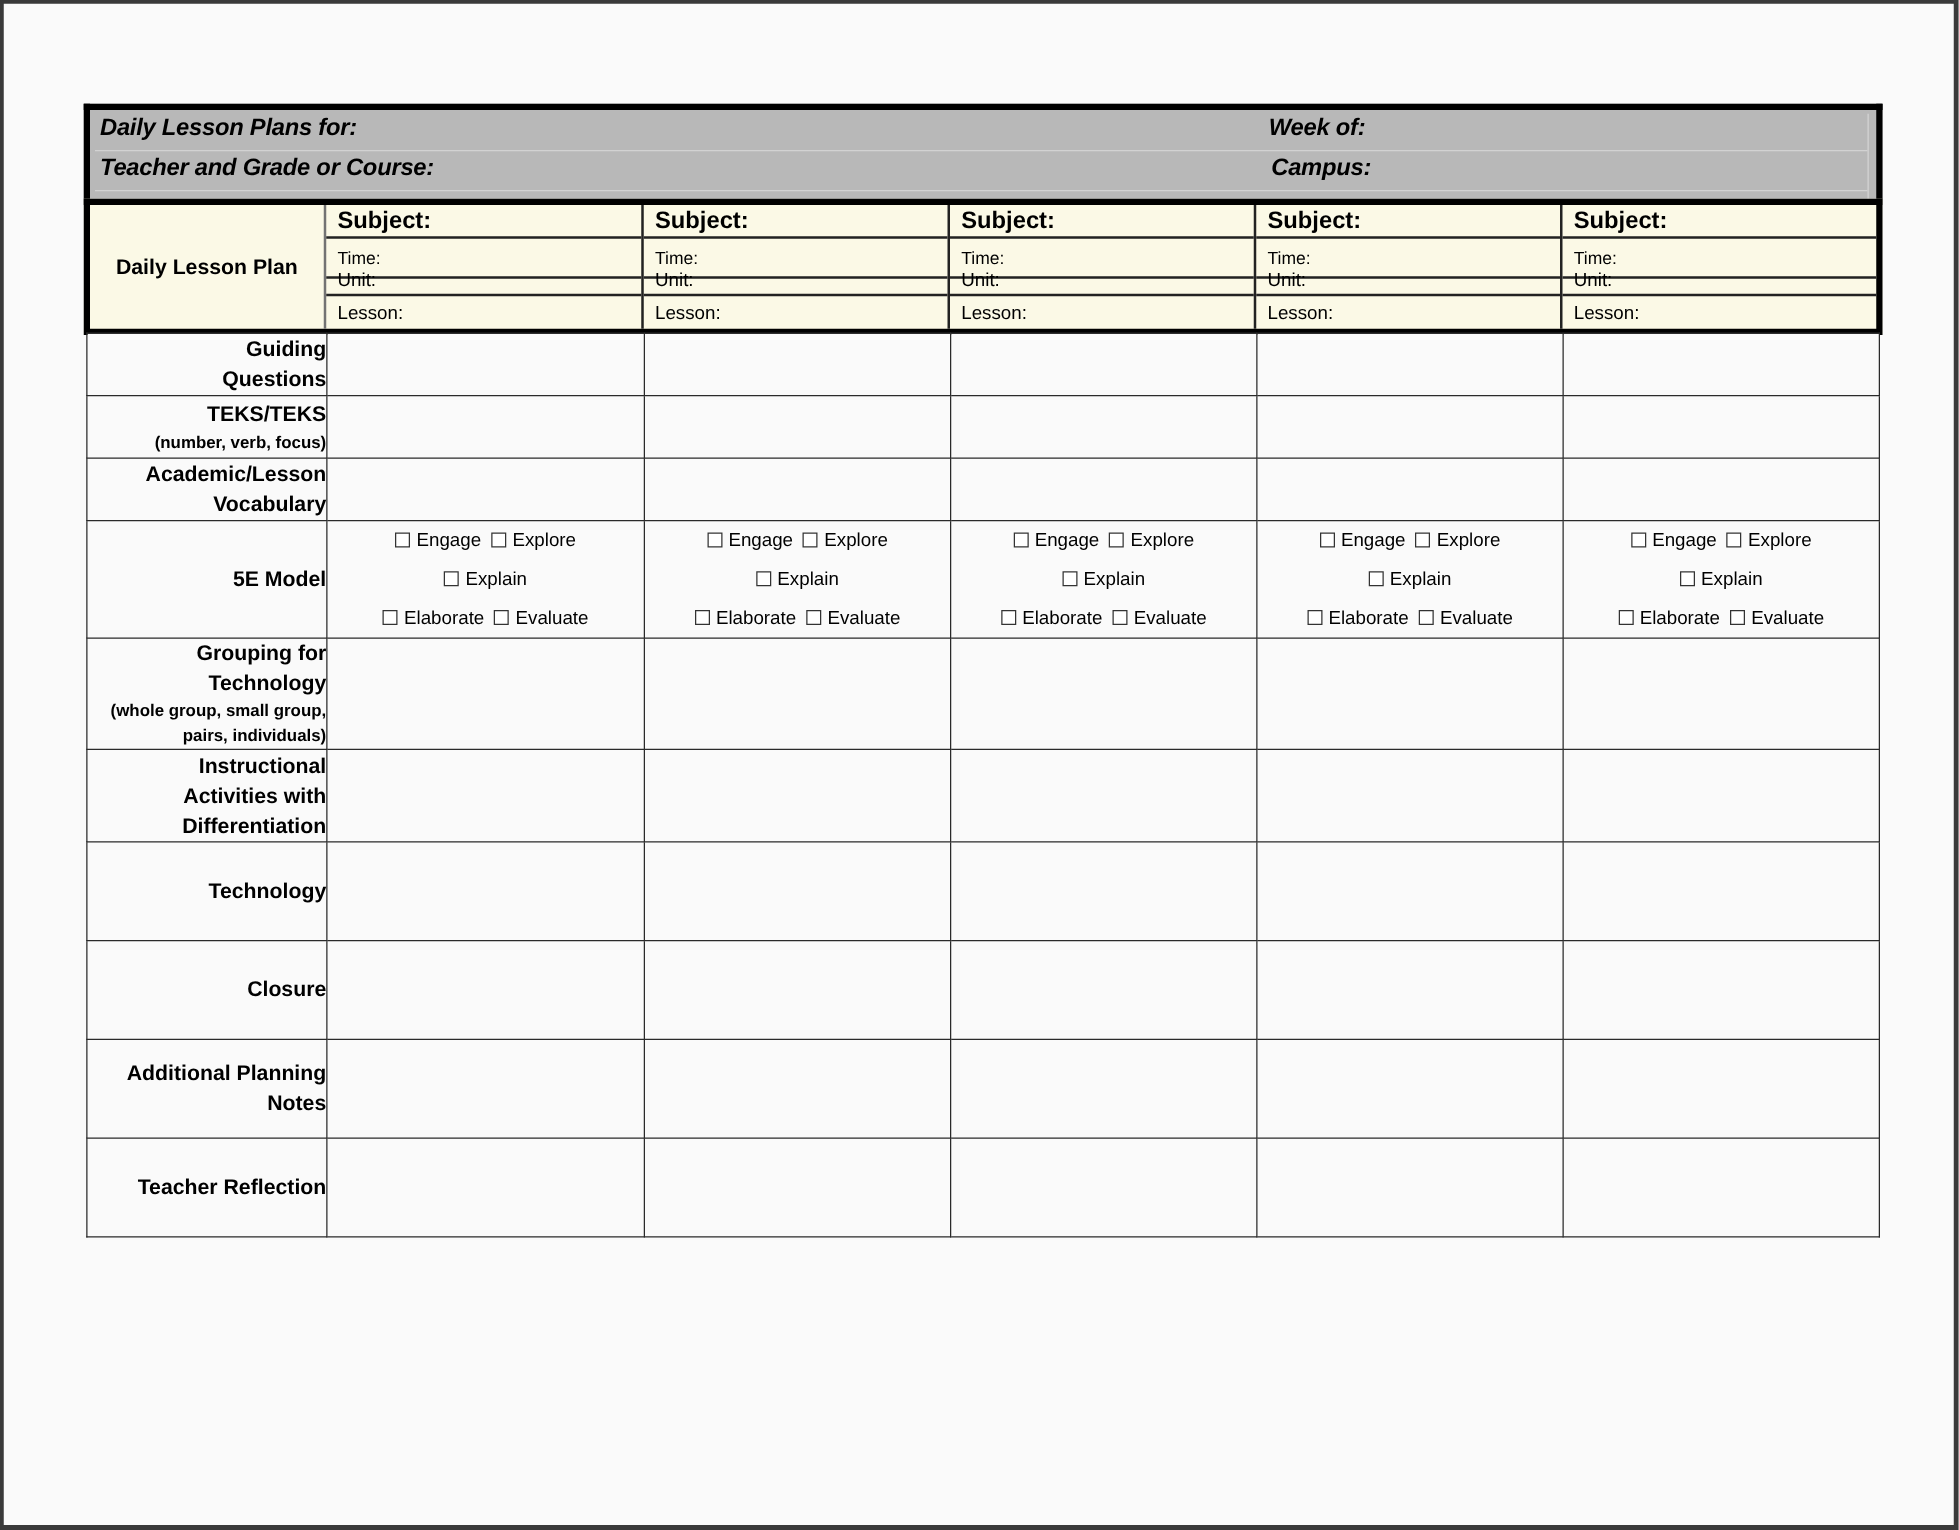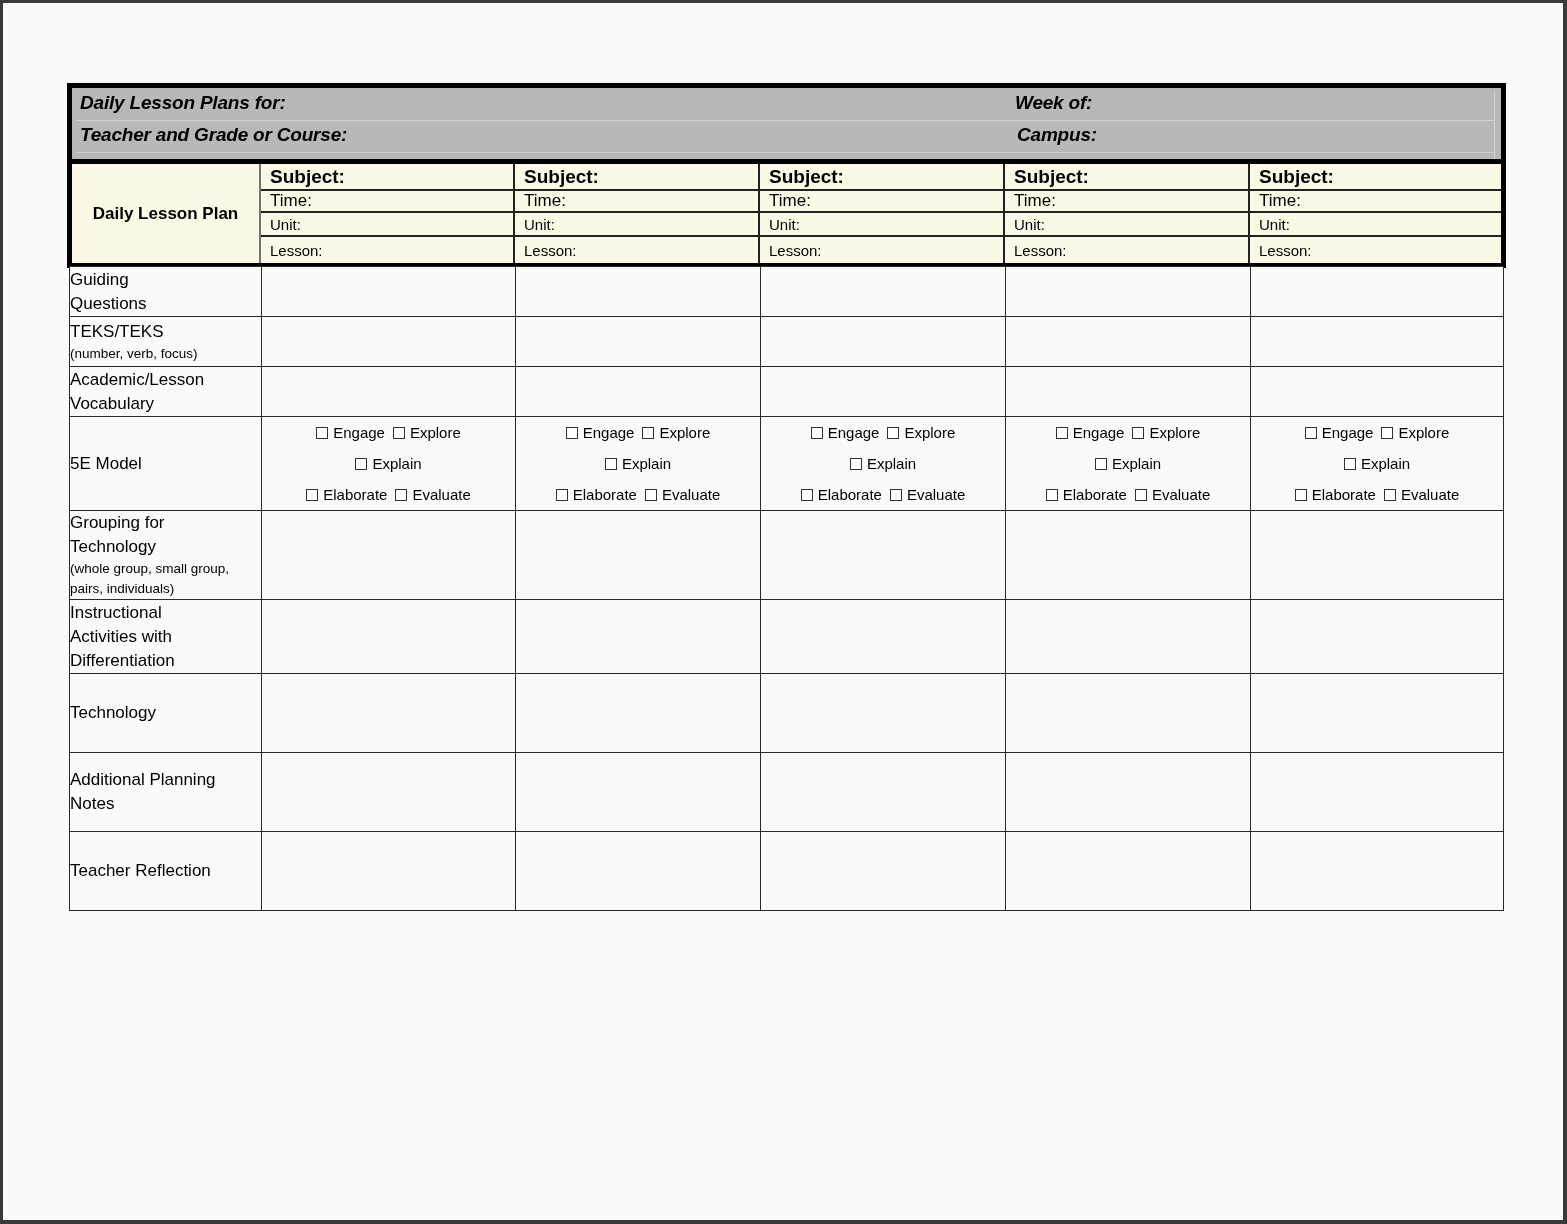--- a/index.html
+++ b/index.html
@@ -57,37 +57,37 @@
       border-right: 2px solid #222;
     }
     .subj-col.last { border-right: none; }
     .subj-row {
       position: absolute; left: 0; right: 0;
       padding-left: 9px;
       border-bottom: 2px solid #222;
       display: flex; align-items: center;
     }
     .subj-row.title { top: 0; height: 27px; font-weight: bold; font-size: 19px; }
-    .subj-row.time { top: 27px; height: 22px; font-size: 17px; }
+    .subj-row.time { top: 27px; height: 32px; font-size: 14px; }
     .subj-row.unit { top: 50px; height: 23px; font-size: 15px; }
     .subj-row.lesson { top: 73px; height: 26px; font-size: 15px; border-bottom: none; }
 
     
     .body-table {
       position: absolute; left: 66px; top: 263px;
       border-collapse: collapse;
     }
     .body-table td {
       border: 1.5px solid #2a2a2a;
       padding: 0;
       vertical-align: middle;
       background: #fafafa;
     }
     .row-label {
-      text-align: left; font-weight: normal; font-size: 17px; line-height: 24px;
+      text-align: right; font-weight: bold; font-size: 17px; line-height: 24px;
     }
     .row-label .sub { display: block; font-size: 13.5px; line-height: 20px; }
     .five-e {
       text-align: center; font-size: 15px; line-height: 31px;
     }
     .cb {
       display: inline-block; width: 12px; height: 12px;
       border: 1px solid #333; background: #fff;
       vertical-align: -1px; margin-right: 5px;
     }
@@ -232,20 +232,28 @@
 
       <tr style="height:79px">
         <td class="row-label"><span>Technology</span></td>
         <td></td>
           <td></td>
           <td></td>
           <td></td>
           <td></td>
       </tr>
 
+      <tr style="height:79px">
+        <td class="row-label"><span>Closure</span></td>
+        <td></td>
+          <td></td>
+          <td></td>
+          <td></td>
+          <td></td>
+      </tr>
 
       <tr style="height:79px">
         <td class="row-label"><span style="display:inline-block;width:170px">Additional Planning Notes</span></td>
         <td></td>
           <td></td>
           <td></td>
           <td></td>
           <td></td>
       </tr>
 

